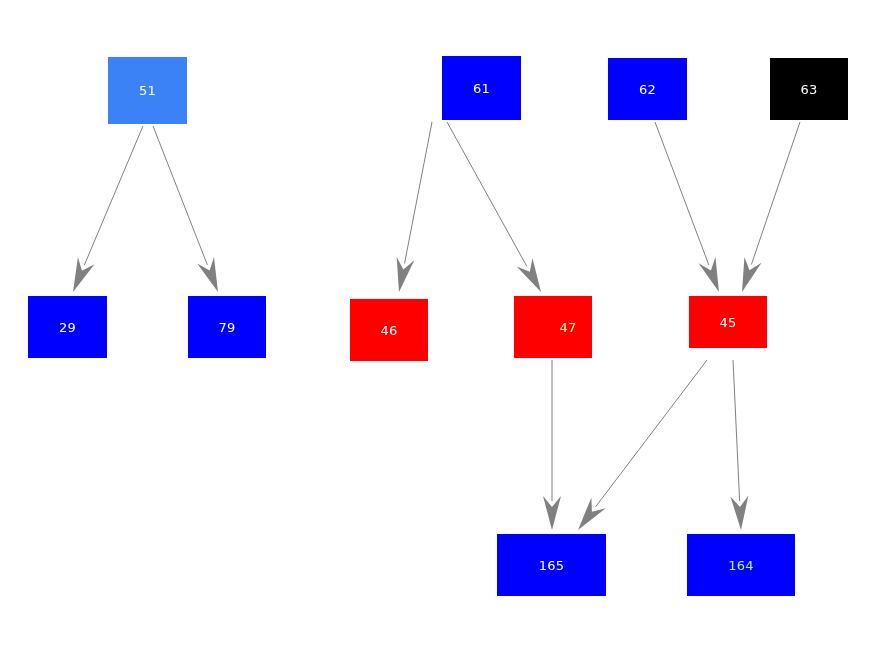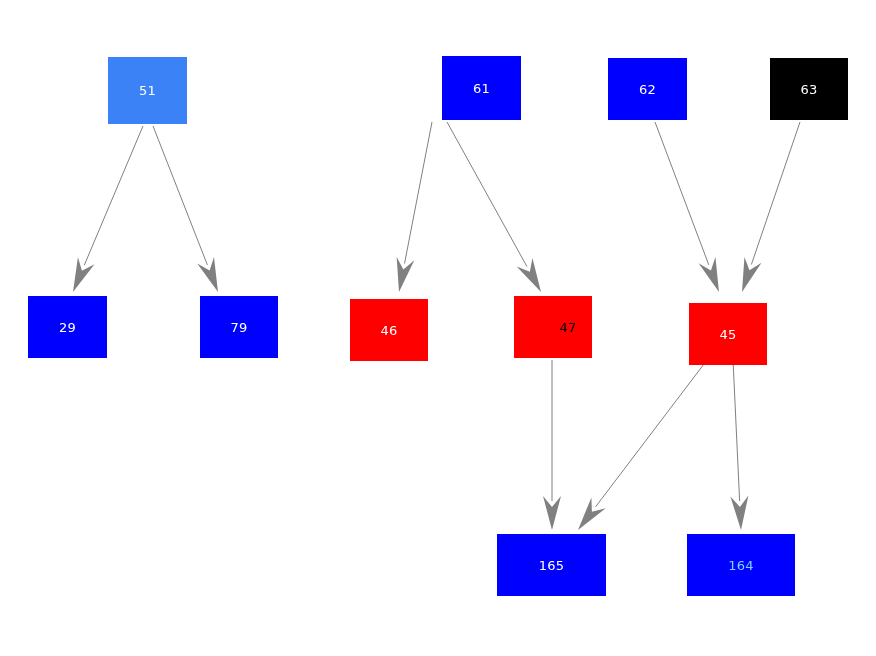--- a/index.html
+++ b/index.html
@@ -79,33 +79,33 @@
       </div>
       <div class="node" style="left: 608px; top: 58px; width: 79px; height: 62px; background: rgb(0, 0, 255); color: rgb(255, 255, 255);">
         <span class="node-label">62</span>
       </div>
       <div class="node" style="left: 770px; top: 58px; width: 78px; height: 62px; background: #000000; color: rgb(255, 255, 255);">
         <span class="node-label">63</span>
       </div>
       <div class="node" style="left: 28px; top: 296px; width: 79px; height: 62px; background: rgb(0, 0, 255); color: rgb(255, 255, 255);">
         <span class="node-label">29</span>
       </div>
-      <div class="node" style="left: 188px; top: 296px; width: 78px; height: 62px; background: rgb(0, 0, 255); color: rgb(255, 255, 255); margin-left: 12px;">
+      <div class="node" style="left: 188px; top: 296px; width: 78px; height: 62px; background: rgb(0, 0, 255); color: rgb(255, 255, 255);">
         <span class="node-label">79</span>
       </div>
       <div class="node" style="left: 350px; top: 299px; width: 78px; height: 62px; background: rgb(255, 0, 0); color: rgb(255, 255, 255);">
         <span class="node-label">46</span>
       </div>
-      <div class="node" style="left: 514px; top: 296px; width: 78px; height: 62px; background: rgb(255, 0, 0); color: #000000; padding-left: 30px;">
+      <div class="node" style="left: 514px; top: 296px; width: 78px; height: 62px; background: rgb(255, 0, 0); color: #fef9c3; padding-left: 30px;">
         <span class="node-label">47</span>
       </div>
-      <div class="node" style="left: 689px; top: 296px; width: 78px; height: 62px; background: rgb(255, 0, 0); color: rgb(255, 255, 255); margin-top: 7px;">
+      <div class="node" style="left: 689px; top: 296px; width: 78px; height: 52px; background: rgb(255, 0, 0); color: rgb(255, 255, 255);">
         <span class="node-label">45</span>
       </div>
       <div class="node" style="left: 497px; top: 534px; width: 109px; height: 62px; background: rgb(0, 0, 255); color: rgb(255, 255, 255);">
         <span class="node-label">165</span>
       </div>
-      <div class="node" style="left: 687px; top: 534px; width: 108px; height: 62px; background: rgb(0, 0, 255); color: #7dd3fc;">
+      <div class="node" style="left: 687px; top: 534px; width: 108px; height: 62px; background: rgb(0, 0, 255); color: #bef264;">
         <span class="node-label">164</span>
       </div>
     </div>
 
 </div>
 
 </body></html>

